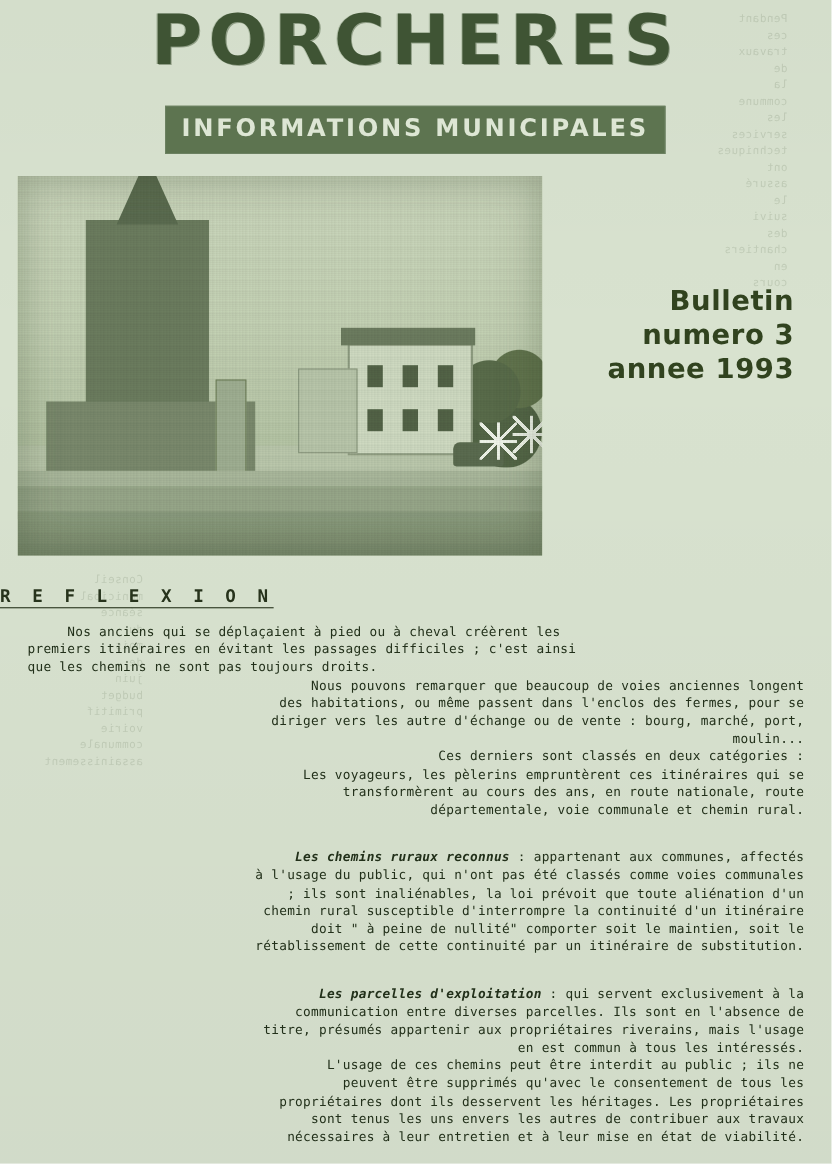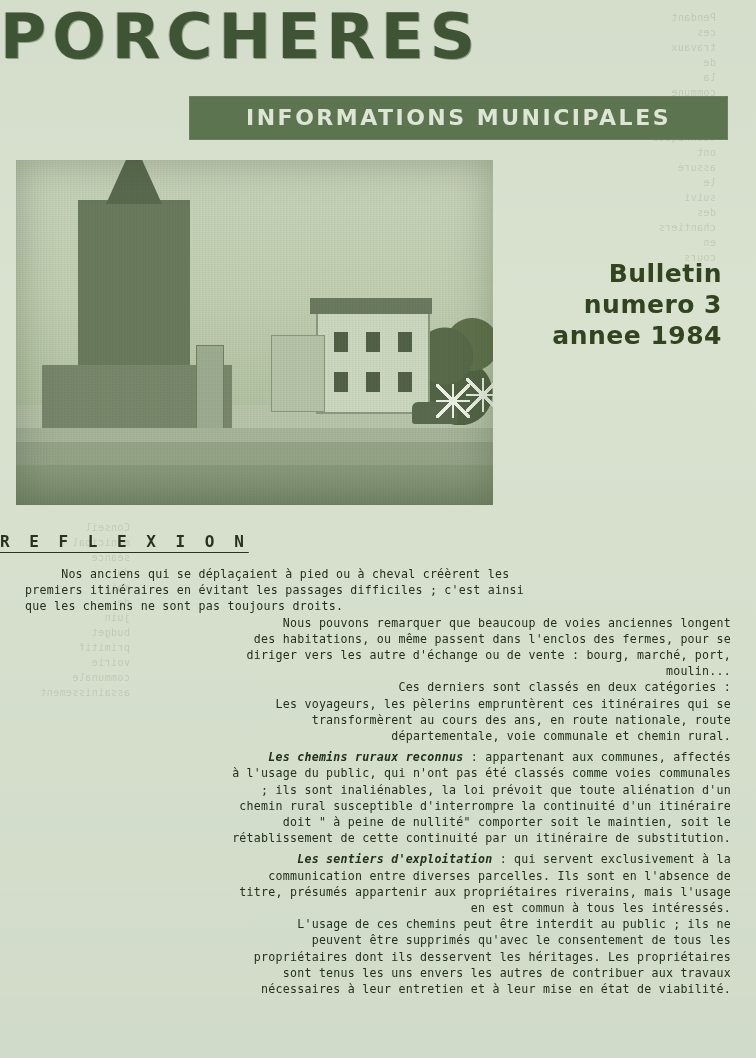--- a/index.html
+++ b/index.html
@@ -42,41 +42,41 @@
     white-space: pre;
   }
   .bleed .colL { left: 40px; top: 10px; }
   .bleed .colR { right: 40px; top: 520px; }
 
   .masthead {
     position: absolute;
     top: 2px;
     left: 0;
     width: 756px;
+    text-align: center;
   }
   .masthead .title {
     display: inline-block;
     font-family: "DejaVu Sans", sans-serif;
     font-weight: bold;
     font-size: 63px;
     line-height: 70px;
     letter-spacing: 6px;
     color: #3f5434;
     text-shadow: 1px 1px 0 rgba(60,80,48,0.45), -1px 0 0 rgba(120,140,110,0.4);
     filter: blur(0.25px);
   }
   .subbar {
     position: absolute;
     top: 96px;
     left: 150px;
-    width: 539px;
+    width: 455px;
     height: 44px;
     background: #5d7450;
     box-shadow: 0 0 0 1px #6b8060 inset;
-    margin-left: 39px;
   }
   .subbar .sub {
     position: absolute;
     top: 0;
     left: 0;
     right: 0;
     line-height: 44px;
     text-align: center;
     font-family: "DejaVu Sans", sans-serif;
     font-weight: bold;
@@ -237,21 +237,21 @@
     line-height: 16.2px;
     color: #22301a;
     letter-spacing: 0.25px;
     white-space: pre-wrap;
   }
   .body-text p {
     margin: 0 0 0 0;
     text-indent: 0;
   }
   .body-text p + p { margin-top: 0; text-align: right; }
-  .body-text p.gap { margin-top: 5px; }
+  .body-text p.gap { margin-top: 27px; }
   .body-text .ital {
     font-style: italic;
     font-weight: bold;
   }
 </style>
 </head>
 <body>
 
 <div class="page">
 
@@ -321,38 +321,38 @@
     <div class="ph-star s2"></div>
     <div class="ph-road"></div>
     <div class="ph-ground"></div>
     <div class="ph-grain"></div>
     <div class="ph-vignette"></div>
   </div>
 
   <div class="bulletin">
     <div>Bulletin</div>
     <div>numero 3</div>
-    <div>annee 1984</div>
+    <div>annee 1993</div>
   </div>
 
   <div class="section-title">R E F L E X I O N</div>
 
   <div class="body-text"><p>     Nos anciens qui se déplaçaient à pied ou à cheval créèrent les
 premiers itinéraires en évitant les passages difficiles ; c'est ainsi
 que les chemins ne sont pas toujours droits.</p><p>     Nous pouvons remarquer que beaucoup de voies anciennes longent
 des habitations, ou même passent dans l'enclos des fermes, pour se
 diriger vers les autre d'échange ou de vente : bourg, marché, port,
 moulin...</p><p>     Ces derniers sont classés en deux catégories :</p><p>     Les voyageurs, les pèlerins empruntèrent ces itinéraires qui se
 transformèrent au cours des ans, en route nationale, route
 départementale, voie communale et chemin rural.</p><p class="gap"><span class="ital">     Les chemins ruraux reconnus</span> : appartenant aux communes, affectés
 à l'usage du public, qui n'ont pas été classés comme voies communales
 ; ils sont inaliénables, la loi prévoit que toute aliénation d'un
 chemin rural susceptible d'interrompre la continuité d'un itinéraire
 doit " à peine de nullité" comporter soit le maintien, soit le
-rétablissement de cette continuité par un itinéraire de substitution.</p><p class="gap"><span class="ital">     Les sentiers d'exploitation</span> : qui servent exclusivement à la
+rétablissement de cette continuité par un itinéraire de substitution.</p><p class="gap"><span class="ital">     Les parcelles d'exploitation</span> : qui servent exclusivement à la
 communication entre diverses parcelles. Ils sont en l'absence de
 titre, présumés appartenir aux propriétaires riverains, mais l'usage
 en est commun à tous les intéressés.</p><p>     L'usage de ces chemins peut être interdit au public ; ils ne
 peuvent être supprimés qu'avec le consentement de tous les
 propriétaires dont ils desservent les héritages. Les propriétaires
 sont tenus les uns envers les autres de contribuer aux travaux
 nécessaires à leur entretien et à leur mise en état de viabilité.</p></div>
 
 </div>
 

